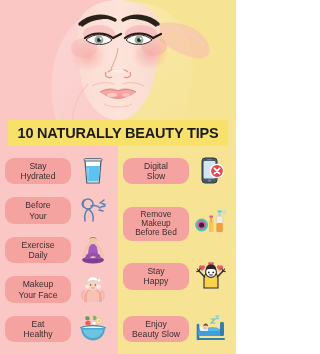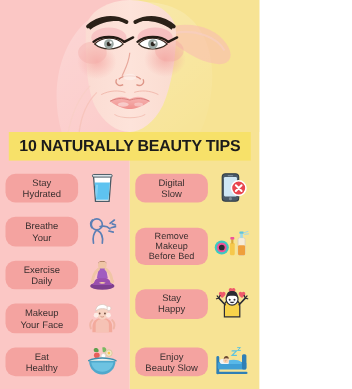--- a/index.html
+++ b/index.html
@@ -222,21 +222,21 @@
             <path d="M5 4 L21 4 L19.2 27 L6.8 27 Z" fill="#ffffff" stroke="#4b5b66" stroke-width="1.2"></path>
             <path d="M6 10 L20 10 L18.6 25.6 L7.4 25.6 Z" fill="#5ec3f0"></path>
             <path d="M7.4 12 L9 12 L8.2 24 L7.7 24 Z" fill="#9adcf7" opacity="0.8"></path>
             <rect x="4" y="2.6" width="18" height="2.4" rx="1.2" fill="#d9e4ea" stroke="#4b5b66" stroke-width="0.9"></rect>
           </svg>
         </div>
       </div>
 
       <div class="tip-row">
         <div class="pill">
-          <span class="pill-text"><span>Breathe</span><br><span>Your</span></span>
+          <span class="pill-text"><span>Before</span><br><span>Your</span></span>
         </div>
         <div class="tip-icon">
           <svg width="30" height="30" viewBox="0 0 30 30">
             <g stroke="#5b7fb5" stroke-width="1.5" fill="none" stroke-linecap="round">
               <circle cx="10" cy="8" r="5"></circle>
               <path d="M10 13 C7 16 6 20 7 25"></path>
               <path d="M10 13 C14 15 16 19 15 25"></path>
               <path d="M13 10 C17 9 20 10 22 12"></path>
               <path d="M6 4 C4 6 4 9 5.5 11"></path>
               <path d="M22 7 L26 4"></path>

